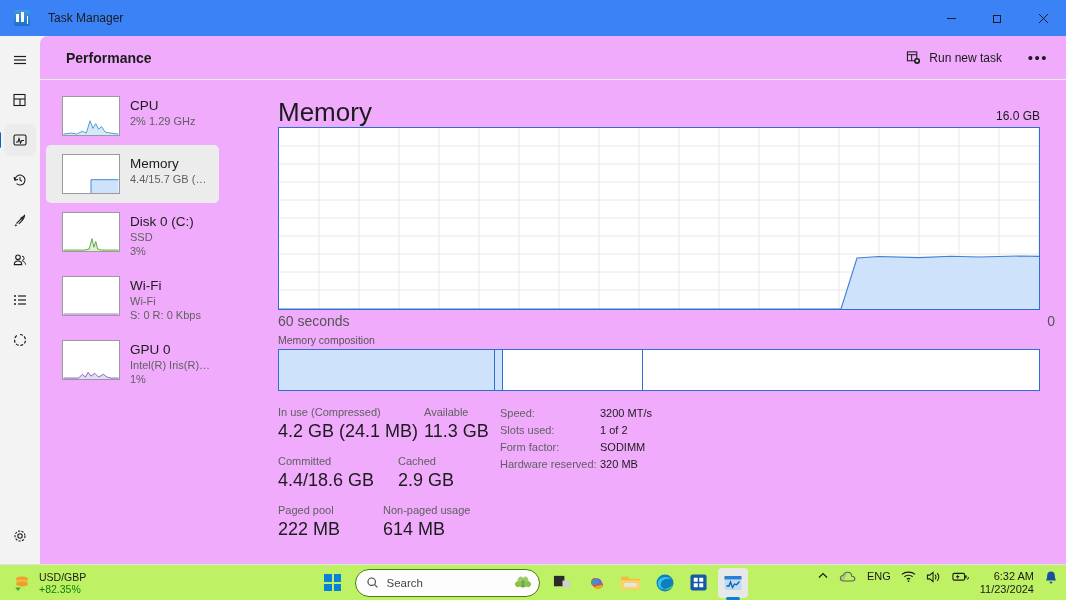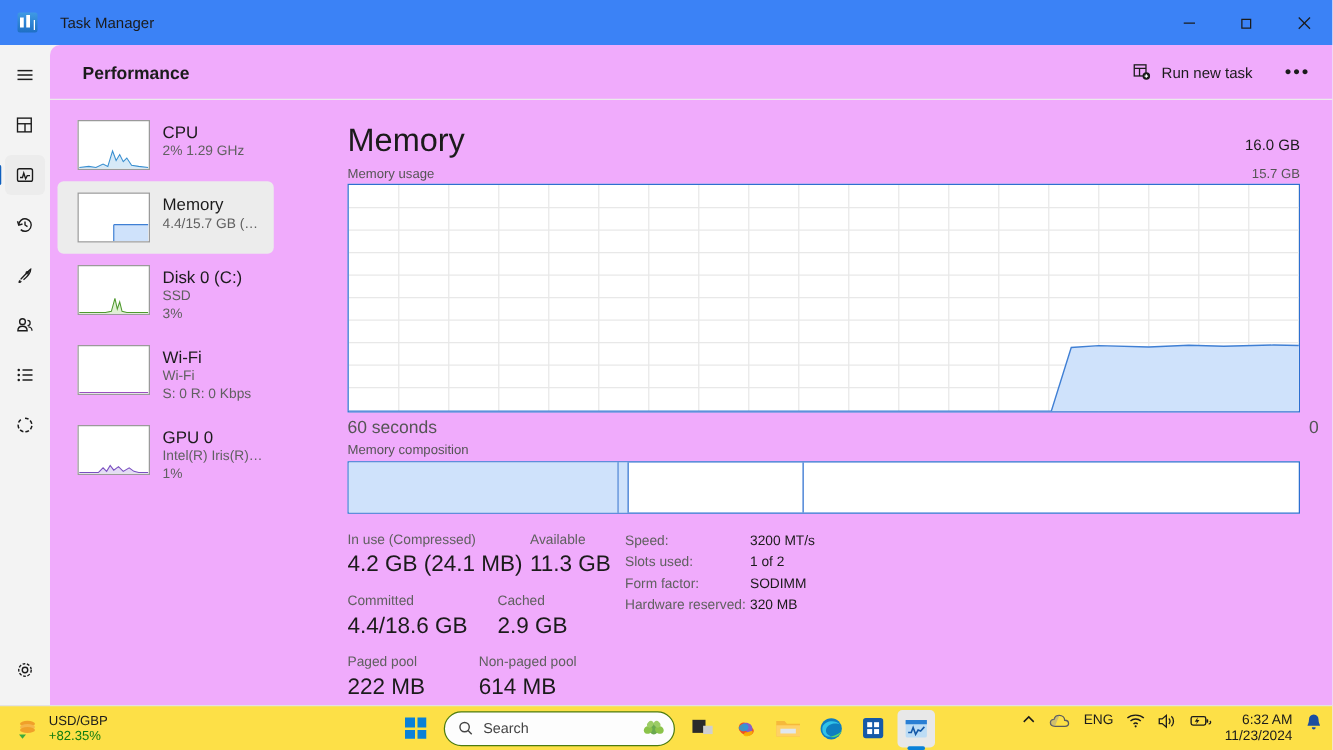--- a/index.html
+++ b/index.html
@@ -135,21 +135,21 @@
   .stat-value { font-size: 18px; color: #1b1b1b; line-height: 23px; }
 
   .stats-right { margin-left: 10px; }
   .kv { display: flex; line-height: 17px; }
   .kv-k { font-size: 11px; color: #606060; width: 100px; }
   .kv-v { font-size: 11px; color: #1b1b1b; }
 
   
   .taskbar {
     position: absolute; left: 0; bottom: 0; width: 1066px; height: 36px;
-    background: #fde047; display: flex; align-items: center;
+    background: #bef264; display: flex; align-items: center;
     border-top: 1px solid #e2e2e2;
   }
   .tb-widget { display: flex; align-items: center; gap: 7px; margin-left: 12px; }
   .coin-icon { width: 20px; height: 20px; position: relative; }
   .tb-widget-text .l1 { font-size: 10.5px; color: #1b1b1b; line-height: 12px; }
   .tb-widget-text .l2 { font-size: 10.5px; color: #107c10; line-height: 12px; }
 
   .tb-center {
     position: absolute; left: 0; right: 0; margin: 0 auto;
     display: flex; align-items: center; gap: 4px; width: max-content;
@@ -375,24 +375,20 @@
       </div>
 
     </div>
 
     <div class="detail">
       <div class="det-head">
         <div class="det-title">Memory</div>
         <div class="det-cap">16.0 GB</div>
       </div>
 
-      <div class="graph-labels">
-        <span>Memory usage</span>
-        <span class="right">15.7 GB</span>
-      </div>
 
       <div class="graph-box">
         <svg width="808" height="181" viewBox="0 0 808 181" preserveAspectRatio="none">
           <g stroke="#e8e8e8" stroke-width="1">
             <line x1="40" y1="0" x2="40" y2="181"></line>
               <line x1="80" y1="0" x2="80" y2="181"></line>
             <line x1="120" y1="0" x2="120" y2="181"></line>
               <line x1="160" y1="0" x2="160" y2="181"></line>
             <line x1="200" y1="0" x2="200" y2="181"></line>
               <line x1="240" y1="0" x2="240" y2="181"></line>
@@ -462,21 +458,21 @@
               <div class="stat-label">Cached</div>
               <div class="stat-value">2.9 GB</div>
             </div>
           </div>
           <div class="stat-row">
             <div class="stat-col" style="width:105px">
               <div class="stat-label">Paged pool</div>
               <div class="stat-value">222 MB</div>
             </div>
             <div class="stat-col">
-              <div class="stat-label">Non-paged pool</div>
+              <div class="stat-label">Non-paged usage</div>
               <div class="stat-value">614 MB</div>
             </div>
           </div>
         </div>
         <div class="stats-right">
           <div class="kv">
             <span class="kv-k">Speed:</span>
             <span class="kv-v">3200 MT/s</span>
           </div>
           <div class="kv">

